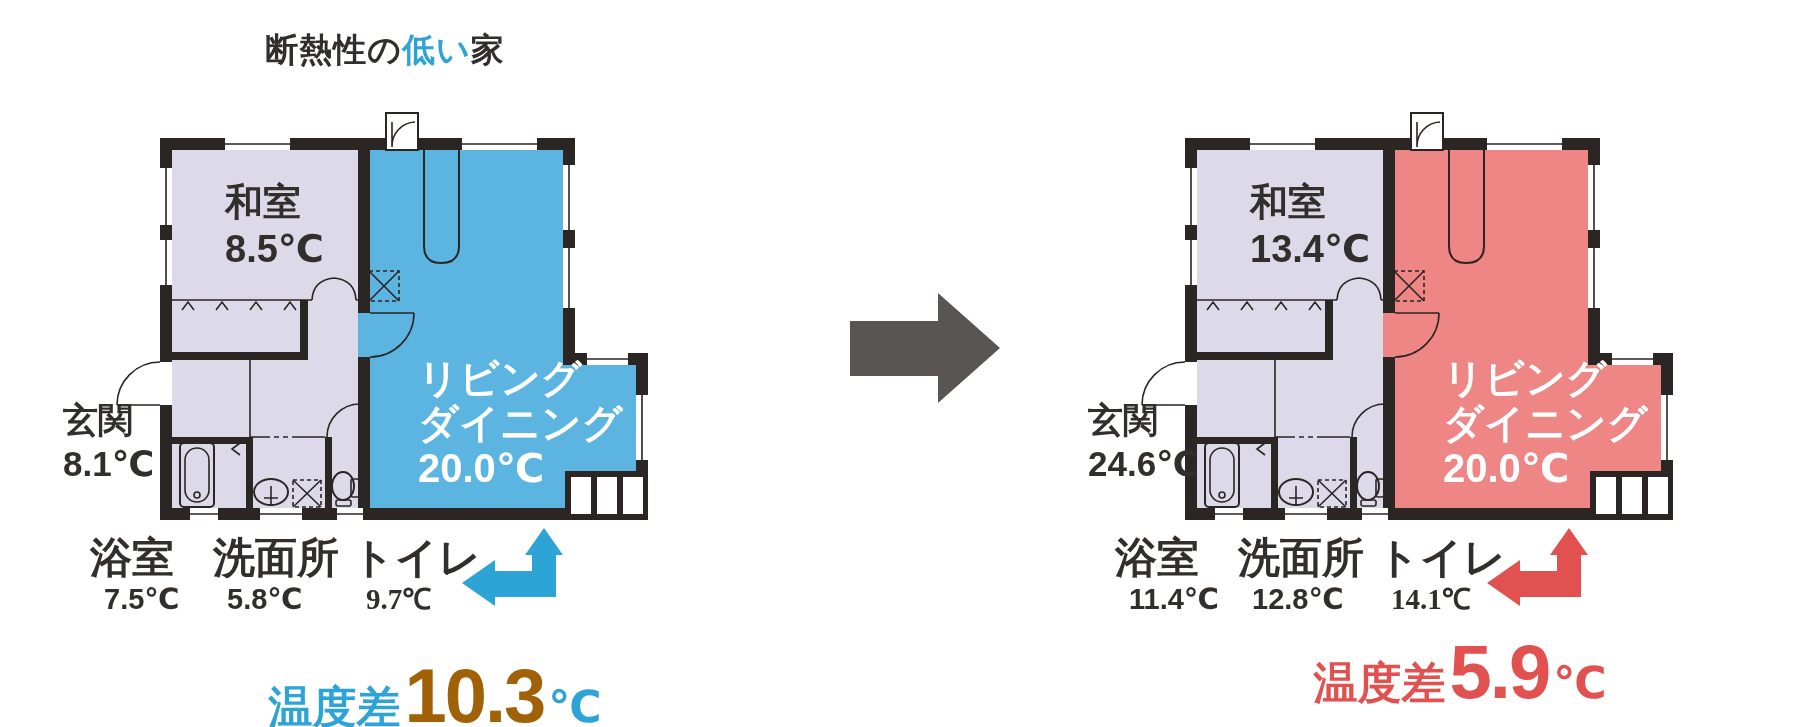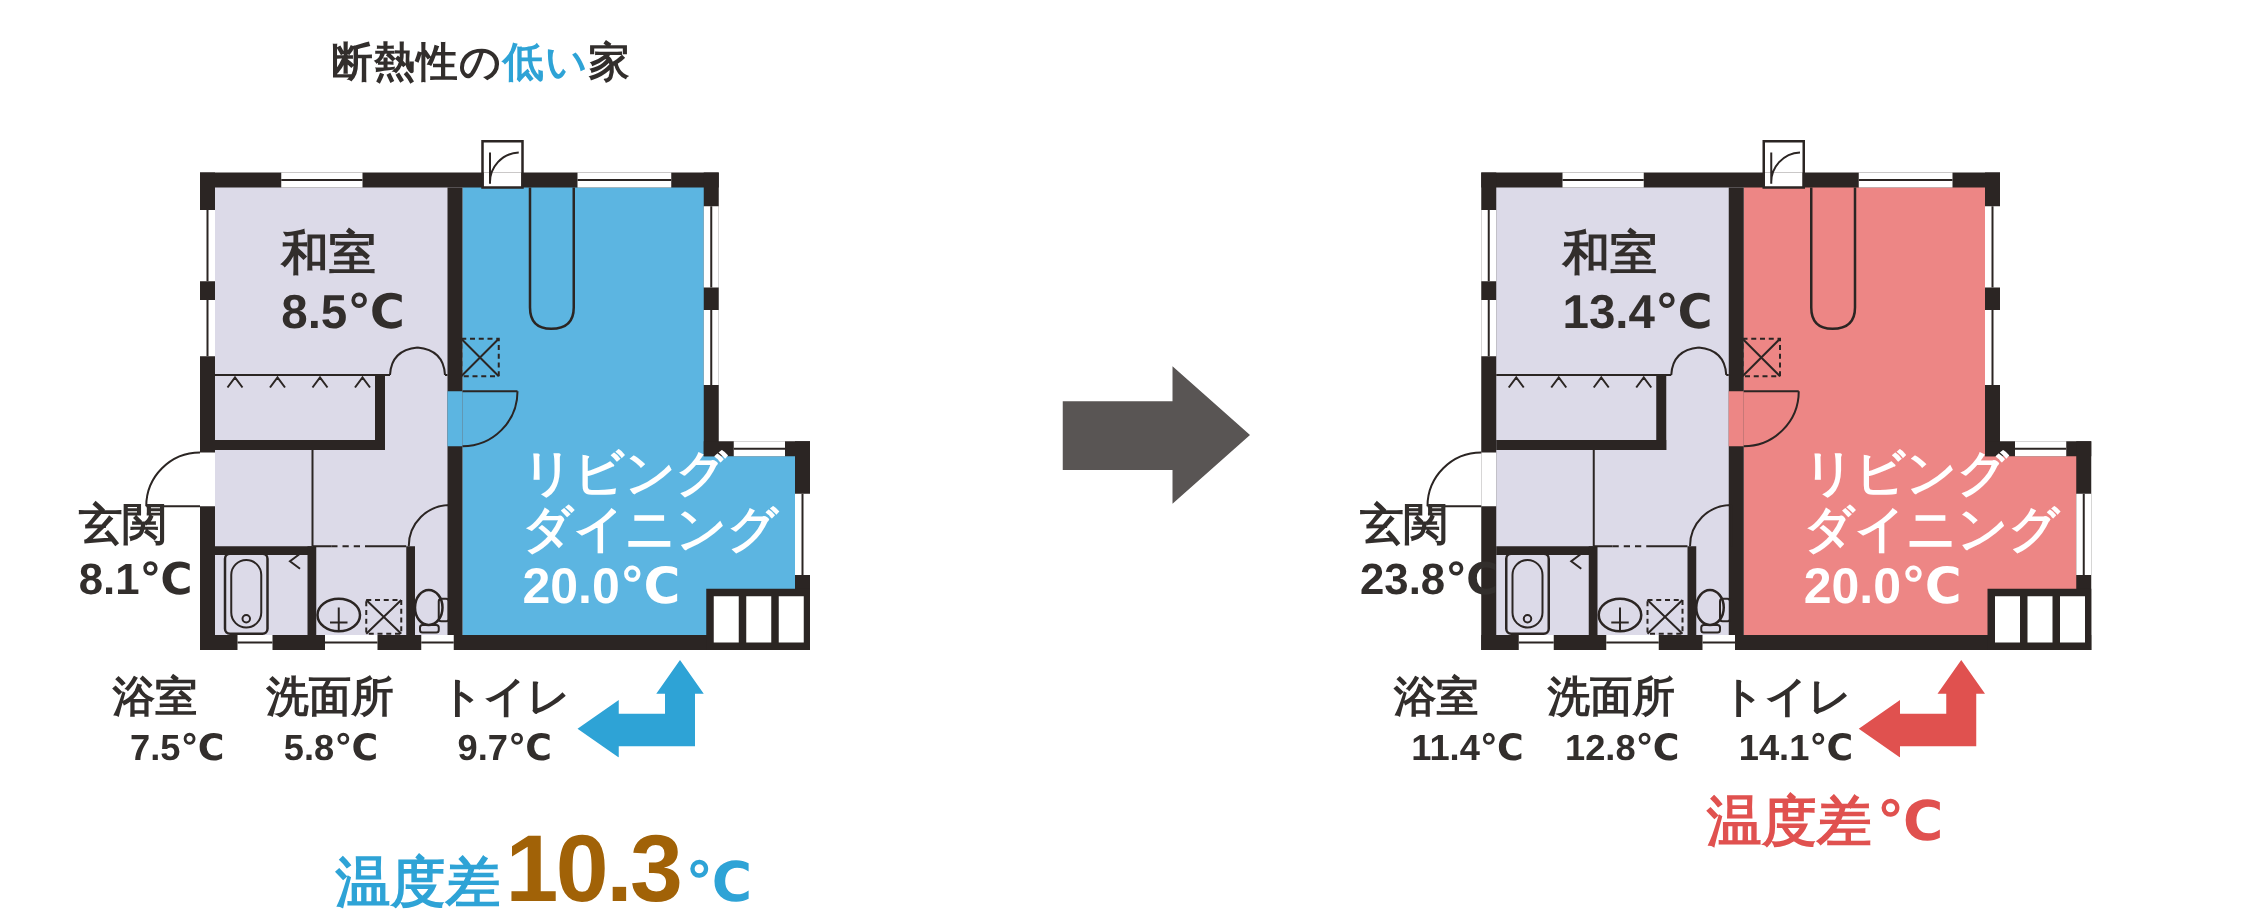--- a/index.html
+++ b/index.html
@@ -14,23 +14,23 @@
   .lav{fill:#dcdae8;}
   .wall{fill:#2b2523;}
   .ln{stroke:#2b2523;fill:none;}
   .thin{stroke:#2b2523;stroke-width:1.6;fill:none;}
   .t-room{font-size:38px;font-weight:bold;fill:#322e2c;}
   .t-living{font-size:40px;font-weight:bold;fill:#ffffff;}
   .outside-label{position:absolute;font-size:35px;line-height:44px;white-space:nowrap;}
   .genkan{left:58px;top:398px;}
   .rt-bath{left:85px;top:538px;}
   .rt-wash{left:208px;top:538px;}
-  .rt-toilet{left:347px;top:538px;}
+  .rt-toilet{left:347px;top:538px;font-family:Liberation Serif, serif;}
   .rt{position:absolute;white-space:nowrap;}
-  .rt .rlabel{font-size:34px;line-height:40px;}
+  .rt .rlabel{font-size:42px;line-height:40px;}
   .rt .rtemp{font-size:29px;line-height:43px;margin-left:14px;}
   .bent-arrow{position:absolute;left:455px;top:526px;width:105px;height:80px;}
   .tempdiff{position:absolute;left:150px;top:628px;width:560px;display:flex;
             justify-content:center;align-items:baseline;gap:4px;white-space:nowrap;}
   .td-label{font-size:44px;}
   .td-value{font-size:76px;letter-spacing:-2px;}
   .td-unit{font-size:44px;}
   .mid-arrow{position:absolute;left:850px;top:288px;width:152px;height:120px;}
 </style>
 </head>
@@ -280,21 +280,21 @@
 
       <text x="65" y="105" class="t-room">和室</text>
       <text x="65" y="152" class="t-room">13.4℃</text>
       <text x="258" y="282" class="t-living">リビング</text>
       <text x="258" y="327" class="t-living">ダイニング</text>
       <text x="258" y="372" class="t-living">20.0℃</text>
     </svg>
 
     <div class="outside-label genkan">
       <div>玄関</div>
-      <div>23.8℃</div>
+      <div>24.6℃</div>
     </div>
 
     <div class="rt rt-bath">
       <div class="rlabel">浴室</div>
       <div class="rtemp">11.4℃</div>
     </div>
     <div class="rt rt-wash">
       <div class="rlabel">洗面所</div>
       <div class="rtemp">12.8℃</div>
     </div>
@@ -302,17 +302,18 @@
       <div class="rlabel">トイレ</div>
       <div class="rtemp">14.1℃</div>
     </div>
 
     <svg class="bent-arrow" viewBox="0 0 105 80">
       <path d="M2 57 L35 34 L35 45 L72 45 L72 29 L65 29 L84 2 L103 29 L96 29 L96 71 L35 71 L35 80 Z" fill="#e0514f"></path>
     </svg>
 
     <div class="tempdiff">
       <span class="td-label" style="color: rgb(224, 81, 79);">温度差</span>
+      <span class="td-value" style="color: rgb(224, 81, 79);">5.9</span>
       <span class="td-unit" style="color: rgb(224, 81, 79);">℃</span>
     </div>
 
   </section>
   </div>
 
 </body></html>

